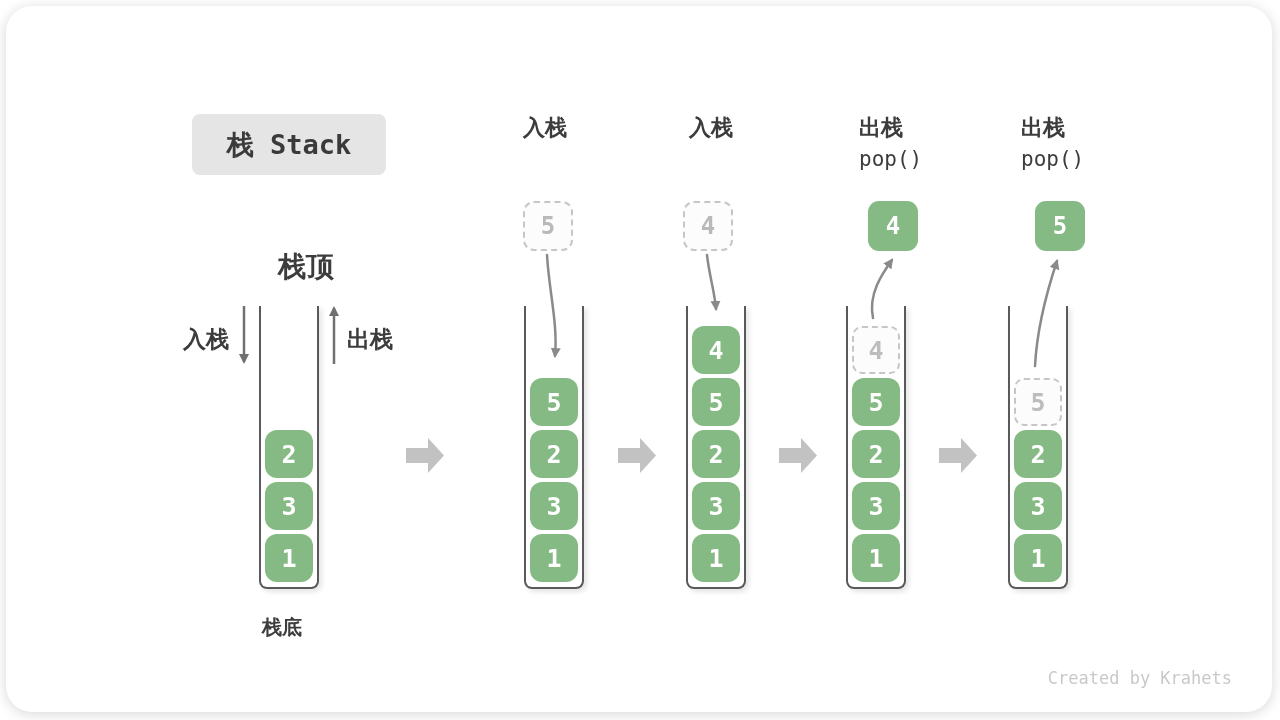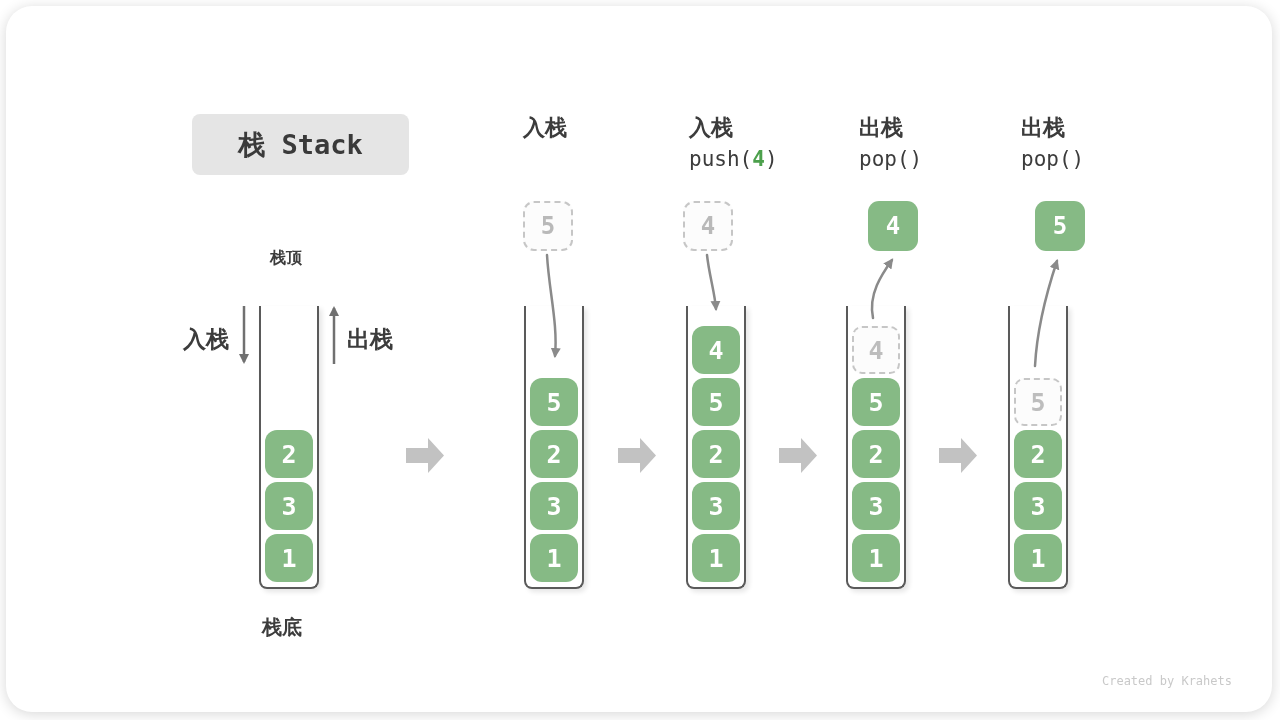--- a/index.html
+++ b/index.html
@@ -1,21 +1,21 @@
 <!DOCTYPE html>
 <html><head>
 <meta charset="utf-8">
 <style>
   html,body{margin:0;padding:0;background:#fff;}
   body{width:1280px;height:720px;position:relative;font-family:"DejaVu Sans",sans-serif;}
   .card{position:absolute;left:6px;top:6px;width:1266px;height:706px;background:#ffffff;
         border-radius:26px;box-shadow:0 2px 14px rgba(0,0,0,0.16);overflow:hidden;}
 
   
-  .title-box{position:absolute;left:186px;top:108px;width:217px;height:61px;background:#e5e5e5;
+  .title-box{position:absolute;left:186px;top:108px;width:194px;height:61px;background:#e5e5e5;
              border-radius:8px;display:flex;align-items:center;justify-content:center;
              font-family:"DejaVu Sans Mono",monospace;font-weight:bold;font-size:27px;color:#3a3a3a;}
 
   
   .op{position:absolute;top:107px;width:170px;}
   .op-cn{font-size:22px;font-weight:bold;color:#3c3c3c;line-height:30px;}
   .op-code{font-family:"DejaVu Sans Mono",monospace;font-size:21px;color:#3c3c3c;line-height:32px;}
   .op-code .arg{color:#4ca04c;font-weight:bold;}
 
   
@@ -32,44 +32,43 @@
          box-shadow:3px 3px 5px rgba(0,0,0,0.10);}
   .elem{position:absolute;left:4px;width:48px;height:48px;border-radius:12px;background:#86ba85;
         color:#ffffff;display:flex;align-items:center;justify-content:center;
         font-family:"DejaVu Sans Mono",monospace;font-size:25px;font-weight:bold;}
   .ghost{position:absolute;left:4px;width:44px;height:44px;border-radius:10px;background:#fcfcfc;
          border:2px dashed #c6c6c6;color:#bdbdbd;display:flex;align-items:center;justify-content:center;
          font-family:"DejaVu Sans Mono",monospace;font-size:25px;font-weight:bold;}
 
   
   .cjk{position:absolute;font-weight:bold;color:#3c3c3c;}
-  .lbl-top{left:264px;top:242px;font-size:16px;}
+  .lbl-top{left:272px;top:242px;font-size:28px;}
   .lbl-bottom{left:256px;top:608px;font-size:20px;}
   .lbl-push{left:177px;top:318px;font-size:23px;}
   .lbl-pop{left:341px;top:318px;font-size:23px;}
 
   .step-arrow{position:absolute;top:432px;width:38px;height:35px;}
   .overlay{position:absolute;left:0;top:0;width:1280px;height:720px;pointer-events:none;}
 
   .watermark{position:absolute;right:40px;bottom:24px;font-family:"DejaVu Sans Mono",monospace;
-             font-size:12px;color:#c9c9c9;}
+             font-size:17px;color:#c9c9c9;}
 </style>
 </head>
 <body>
 
 <div class="card">
 
   <div class="title-box">栈 Stack</div>
 
   <div class="op" style="left:517px">
     <div class="op-cn">入栈</div>
   </div>
   <div class="op" style="left:683px">
     <div class="op-cn">入栈</div>
-    <div class="op-code"><span>push(</span><span class="arg">4</span><span>)</span></div>
   </div>
   <div class="op" style="left:853px">
     <div class="op-cn">出栈</div>
     <div class="op-code"><span>pop()</span><span class="arg"></span><span></span></div>
   </div>
   <div class="op" style="left:1015px">
     <div class="op-cn">出栈</div>
     <div class="op-code"><span>pop()</span><span class="arg"></span><span></span></div>
   </div>
 

